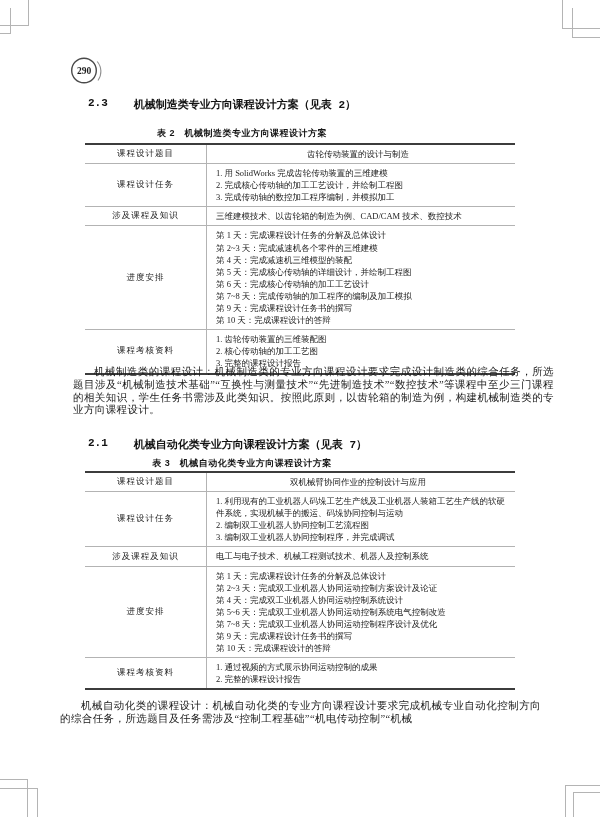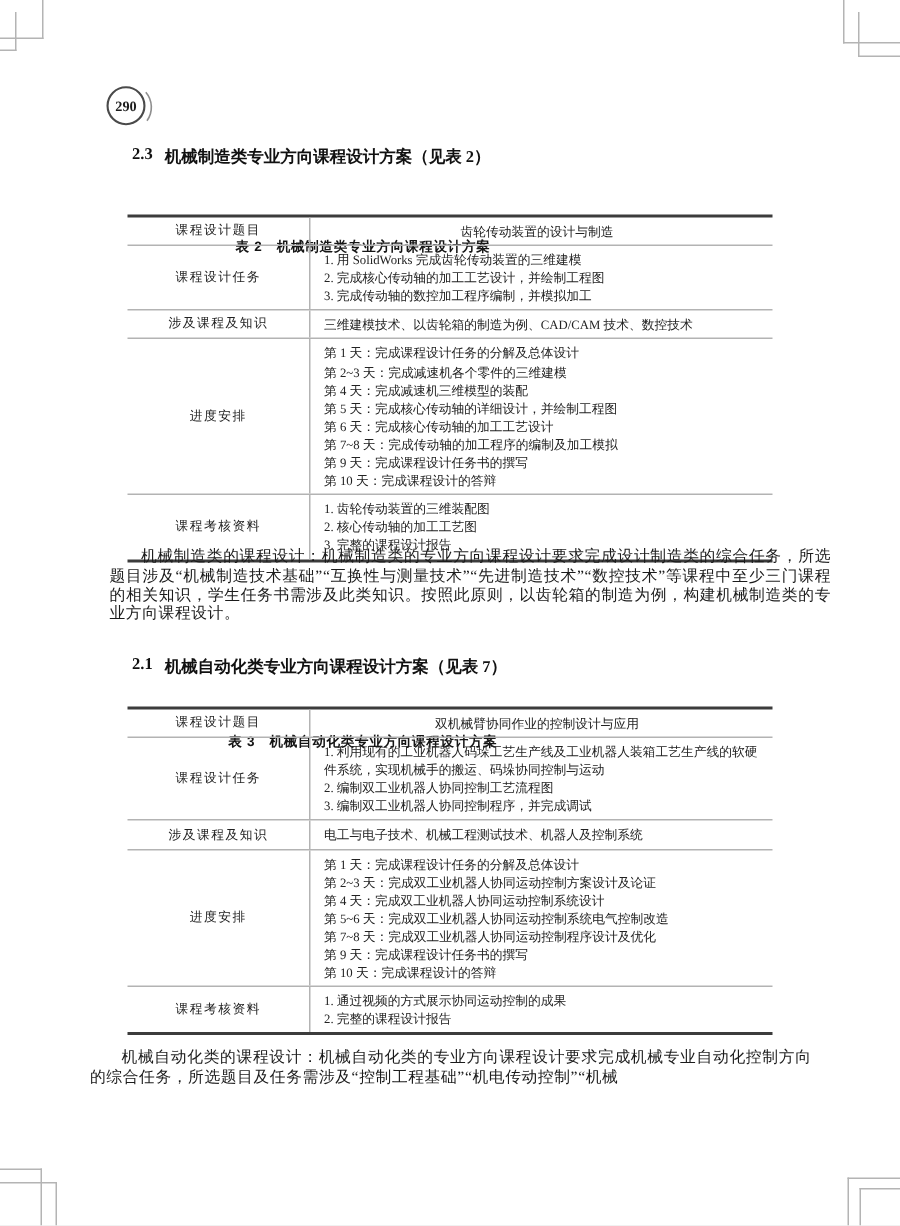--- a/index.html
+++ b/index.html
@@ -21,29 +21,29 @@
   
   .header{position:absolute;left:70px;top:55px;display:flex;align-items:center;gap:2px;flex-direction:column;}
   .badge-wrap{position:relative;width:36px;height:32px;flex:0 0 auto;}
   .book-title{
     font-family:"Liberation Serif", serif;font-weight:bold;
     font-size:10.5px;letter-spacing:1.6px;color:#141414;padding-top:3px;
   }
   
   .sec-head{
     position:absolute;left:88px;width:460px;
-    font-family:Liberation Serif, serif;font-weight:bold;
-    font-size:11px;color:#111;display:flex;gap:8px;
+    font-family:Liberation Mono, monospace;font-weight:bold;
+    font-size:11px;color:#111;display:flex;gap:26px;
   }
   .sec-23{top:97px;} .sec-24{top:437px;}
   
   .tcaption{
     position:absolute;left:0;width:484px;text-align:center;
     font-family:"Liberation Sans", sans-serif;font-weight:bold;
-    font-size:9px;color:#151515;letter-spacing:0.5px;margin-top:31px;
+    font-size:9px;color:#151515;letter-spacing:0.5px;
   }
   .cap2{top:127px;} .cap3{top:457px;}
   
   .tbl{
     position:absolute;left:85px;width:430px;box-sizing:border-box;
     border-top:2px solid #3c3c3c;border-bottom:2px solid #3c3c3c;
     font-size:8.5px;
   }
   .tbl2{top:143px;} .tbl3{top:471px;}
   .trow{display:flex;align-items:stretch;}

